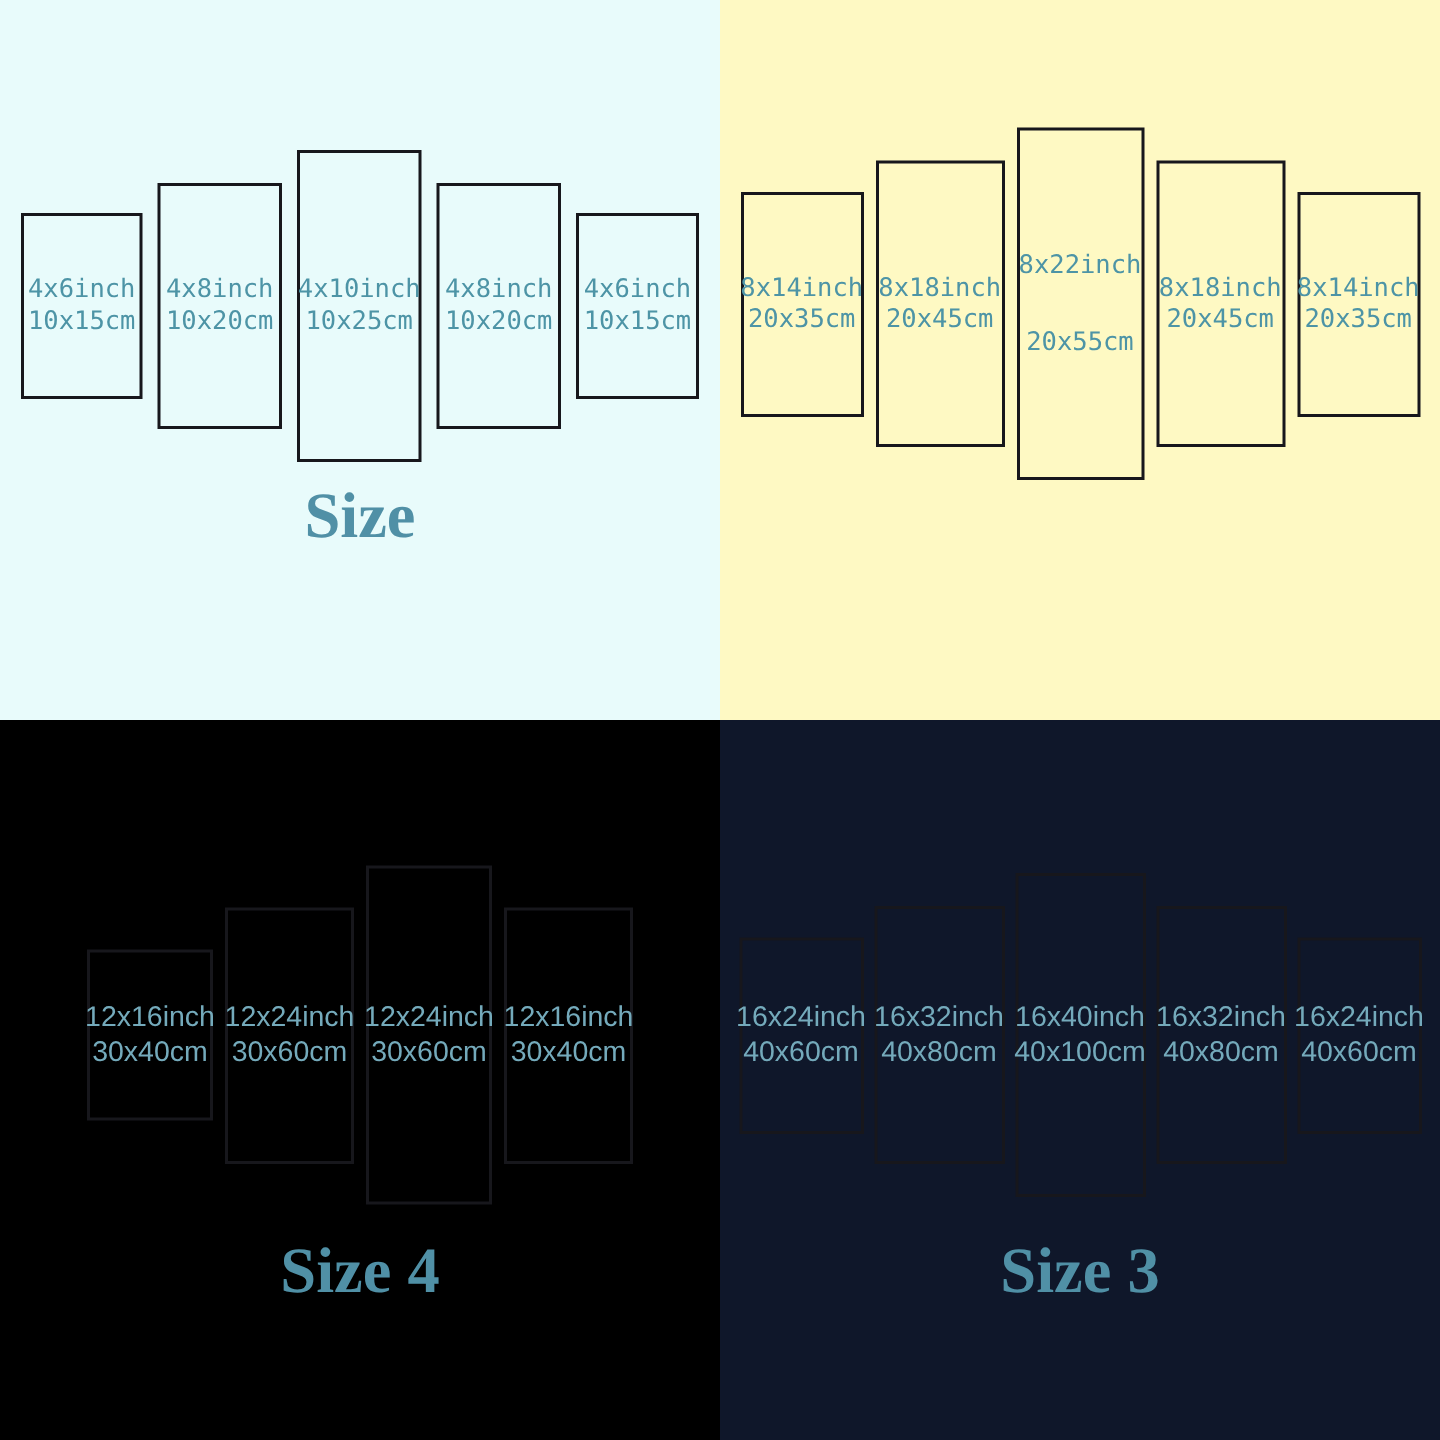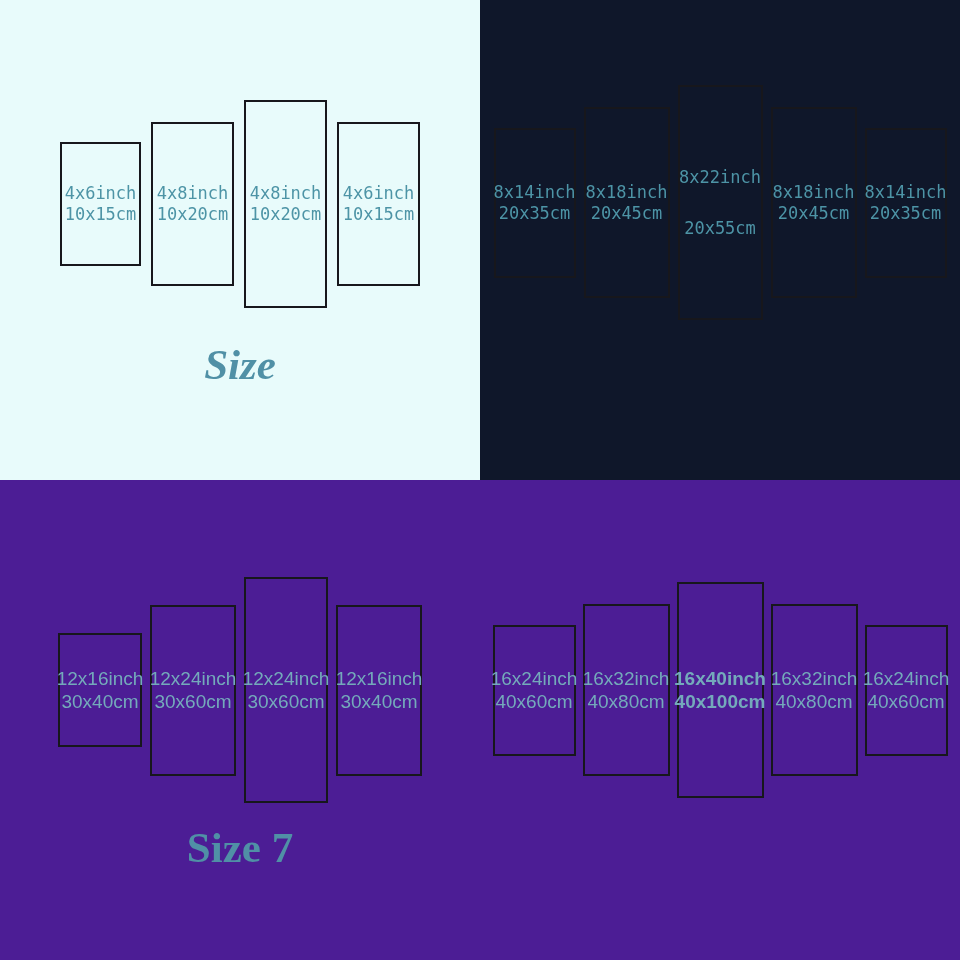--- a/index.html
+++ b/index.html
@@ -17,21 +17,21 @@
   .q0 .panel span,.q1 .panel span{
     font-family:"DejaVu Sans Mono","Liberation Mono",monospace;
     font-size:17px;line-height:21px;color:#4d94a6;}
   
   .q2 .panel span,.q3 .panel span{
     font-family:"Liberation Sans","DejaVu Sans",sans-serif;
     font-size:19px;line-height:23px;color:#74aabb;}
 
   
   .q0 .panel-row{top:100px;height:208px;gap:10px;}
-  .q0 .title{top:340px;font-style:italic;}
+  .q0 .title{top:320px;}
   .q0 .panel:nth-child(1){width:81px;height:124px;}
   .q0 .panel:nth-child(2){width:83px;height:164px;}
   .q0 .panel:nth-child(3){width:83px;height:208px;}
   .q0 .panel:nth-child(4){width:83px;height:164px;}
   .q0 .panel:nth-child(5){width:82px;height:124px;}
 
   
   .q1 .panel-row{top:85px;height:235px;gap:8px;}
   .q1 .title{top:340px;}
   .q1 .panel:nth-child(1){width:82px;height:150px;}
@@ -47,52 +47,56 @@
   .q2 .panel:nth-child(2){width:86px;height:171px;}
   .q2 .panel:nth-child(3){width:84px;height:226px;}
   .q2 .panel:nth-child(4){width:86px;height:171px;}
   .q2 .panel:nth-child(5){width:84px;height:114px;}
 
   
   .q3 .panel-row{top:102px;height:216px;gap:7px;}
   .q3 .title{top:343px;}
   .q3 .panel:nth-child(1){width:83px;height:131px;}
   .q3 .panel:nth-child(2){width:87px;height:172px;}
-  .q3 .panel:nth-child(3){width:87px;height:216px;font-weight:bold;}
+  .q3 .panel:nth-child(3){width:87px;height:216px;}
   .q3 .panel:nth-child(4){width:87px;height:172px;}
   .q3 .panel:nth-child(5){width:83px;height:131px;}
 </style>
 </head>
 <body>
 
 <div class="sheet">
 
   <section class="quadrant q0" style="background: rgb(232, 251, 251);">
     <div class="panel-row">
       <div class="panel">
         <span>4x6inch</span>
         <span>10x15cm</span>
       </div>
       <div class="panel">
         <span>4x8inch</span>
         <span>10x20cm</span>
       </div>
       <div class="panel">
+        <span>4x10inch</span>
+        <span>10x25cm</span>
+      </div>
+      <div class="panel">
         <span>4x8inch</span>
         <span>10x20cm</span>
       </div>
       <div class="panel">
         <span>4x6inch</span>
         <span>10x15cm</span>
       </div>
     </div>
     <h2 class="title">Size</h2>
   </section>
 
-  <section class="quadrant q1" style="background: #0f172a;">
+  <section class="quadrant q1" style="background: #fef9c3;">
     <div class="panel-row">
       <div class="panel">
         <span>8x14inch</span>
         <span>20x35cm</span>
       </div>
       <div class="panel">
         <span>8x18inch</span>
         <span>20x45cm</span>
       </div>
       <div class="panel">
@@ -103,43 +107,43 @@
         <span>8x18inch</span>
         <span>20x45cm</span>
       </div>
       <div class="panel">
         <span>8x14inch</span>
         <span>20x35cm</span>
       </div>
     </div>
   </section>
 
-  <section class="quadrant q2" style="background: #4c1d95;">
+  <section class="quadrant q2" style="background: #000000;">
     <div class="panel-row">
       <div class="panel">
         <span>12x16inch</span>
         <span>30x40cm</span>
       </div>
       <div class="panel">
         <span>12x24inch</span>
         <span>30x60cm</span>
       </div>
       <div class="panel">
         <span>12x24inch</span>
         <span>30x60cm</span>
       </div>
       <div class="panel">
         <span>12x16inch</span>
         <span>30x40cm</span>
       </div>
     </div>
-    <h2 class="title">Size 7</h2>
+    <h2 class="title">Size 4</h2>
   </section>
 
-  <section class="quadrant q3" style="background: #4c1d95;">
+  <section class="quadrant q3" style="background: #0f172a;">
     <div class="panel-row">
       <div class="panel">
         <span>16x24inch</span>
         <span>40x60cm</span>
       </div>
       <div class="panel">
         <span>16x32inch</span>
         <span>40x80cm</span>
       </div>
       <div class="panel">
@@ -148,15 +152,16 @@
       </div>
       <div class="panel">
         <span>16x32inch</span>
         <span>40x80cm</span>
       </div>
       <div class="panel">
         <span>16x24inch</span>
         <span>40x60cm</span>
       </div>
     </div>
+    <h2 class="title">Size 3</h2>
   </section>
 
 </div>
 
 </body></html>

